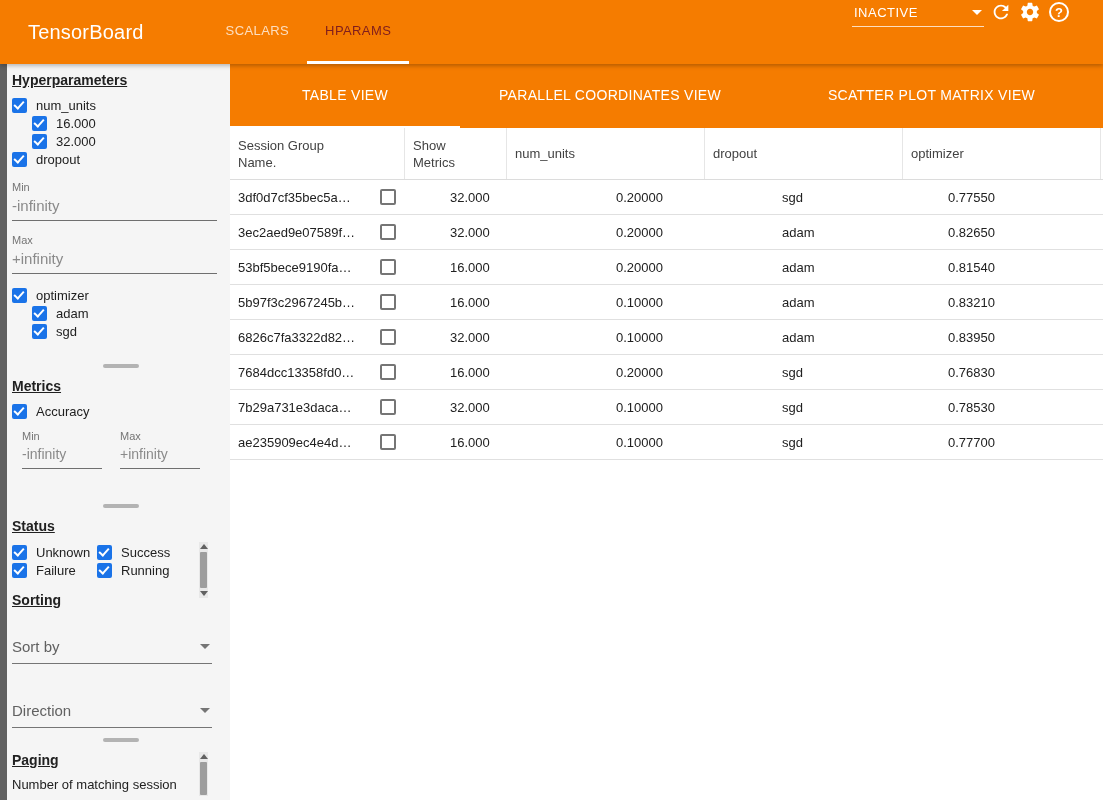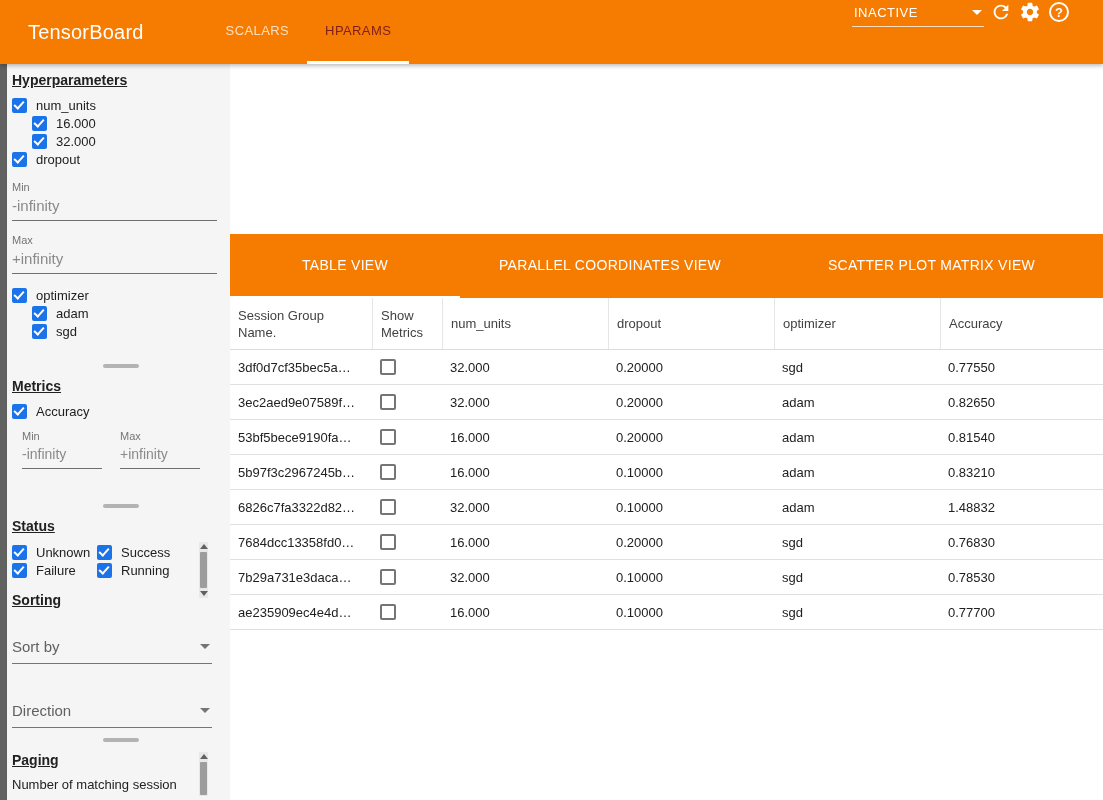--- a/index.html
+++ b/index.html
@@ -104,34 +104,34 @@
     border-bottom:1px solid #757575; padding:4px 2px 8px 0;
     font-size:15px; color:#616161; cursor:pointer;
   }
   .dd .caret-down { border-top-color:#757575; }
   .dd-sortby { margin-top:26px; }
   .dd-direction { margin-top:34px; }
 
   .paging-text { font-size:13px; color:#212121; width:185px; line-height:17px; margin-top:2px; }
 
   
-  .content { flex:1; display:flex; flex-direction:column; background:#fff; min-width:0;justify-content:center; }
+  .content { flex:1; display:flex; flex-direction:column; background:#fff; min-width:0; }
   .view-tabs { height:64px; background:#f57c00; display:flex; flex:none; }
   .view-tab {
     color:#fff; font-size:14px; letter-spacing:.3px;
     display:flex; align-items:center; justify-content:center;
     border-bottom:2px solid transparent; cursor:pointer;
   }
   .view-tab.t1 { width:230px; }
   .view-tab.t2 { width:300px; }
   .view-tab.t3 { width:343px; }
   .view-tab.active { border-bottom-color:#fff; }
 
   .grid-cols { display:grid; grid-template-columns:142px 70px 166px 166px 166px 1fr; }
-  .thead { height:52px; border-bottom:1px solid #dcdcdc; }
+  .thead { height:52px; border-bottom:1px solid #dcdcdc;gap:32px; }
   .thead .hcell {
     font-size:13px; color:#424242; padding:0 8px; display:flex; align-items:center;
     border-left:1px solid #e6e6e6; line-height:17px;
   }
   .thead .hcell:first-child { border-left:none; }
   .trow { height:35px; border-bottom:1px solid #e0e0e0; }
   .trow .cell { font-size:13px; color:#212121; padding:0 8px; display:flex; align-items:center; overflow:hidden; white-space:nowrap; }
   .cbcell .cb.off { width:16px; height:16px; }
 </style>
 </head>
@@ -340,21 +340,21 @@
       <div class="cell">0.83210</div>
     </div>
     <div class="grid-cols trow">
       <div class="cell">6826c7fa3322d82…</div>
       <div class="cell cbcell">
           <span class="cb off"></span>
         </div>
       <div class="cell">32.000</div>
       <div class="cell">0.10000</div>
       <div class="cell">adam</div>
-      <div class="cell">1.48832</div>
+      <div class="cell">0.83950</div>
     </div>
     <div class="grid-cols trow">
       <div class="cell">7684dcc13358fd0…</div>
       <div class="cell cbcell">
           <span class="cb off"></span>
         </div>
       <div class="cell">16.000</div>
       <div class="cell">0.20000</div>
       <div class="cell">sgd</div>
       <div class="cell">0.76830</div>

